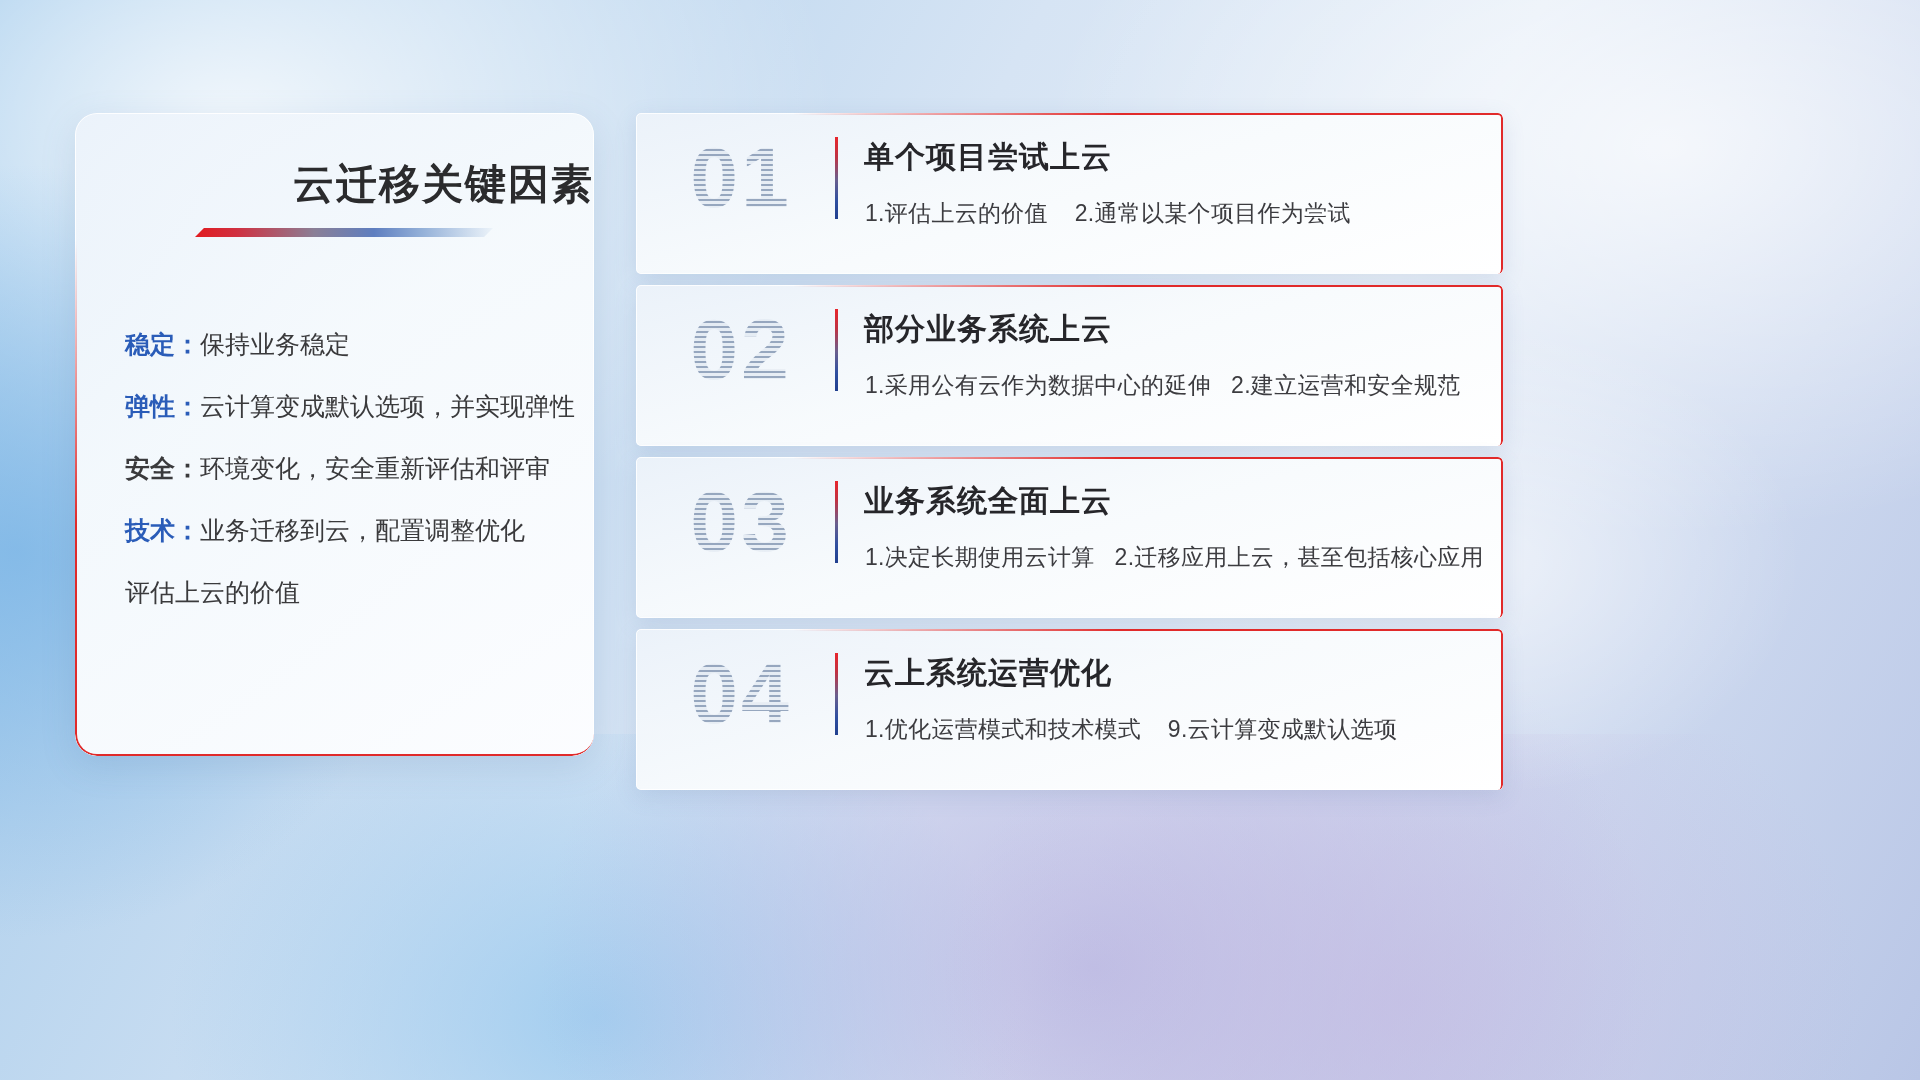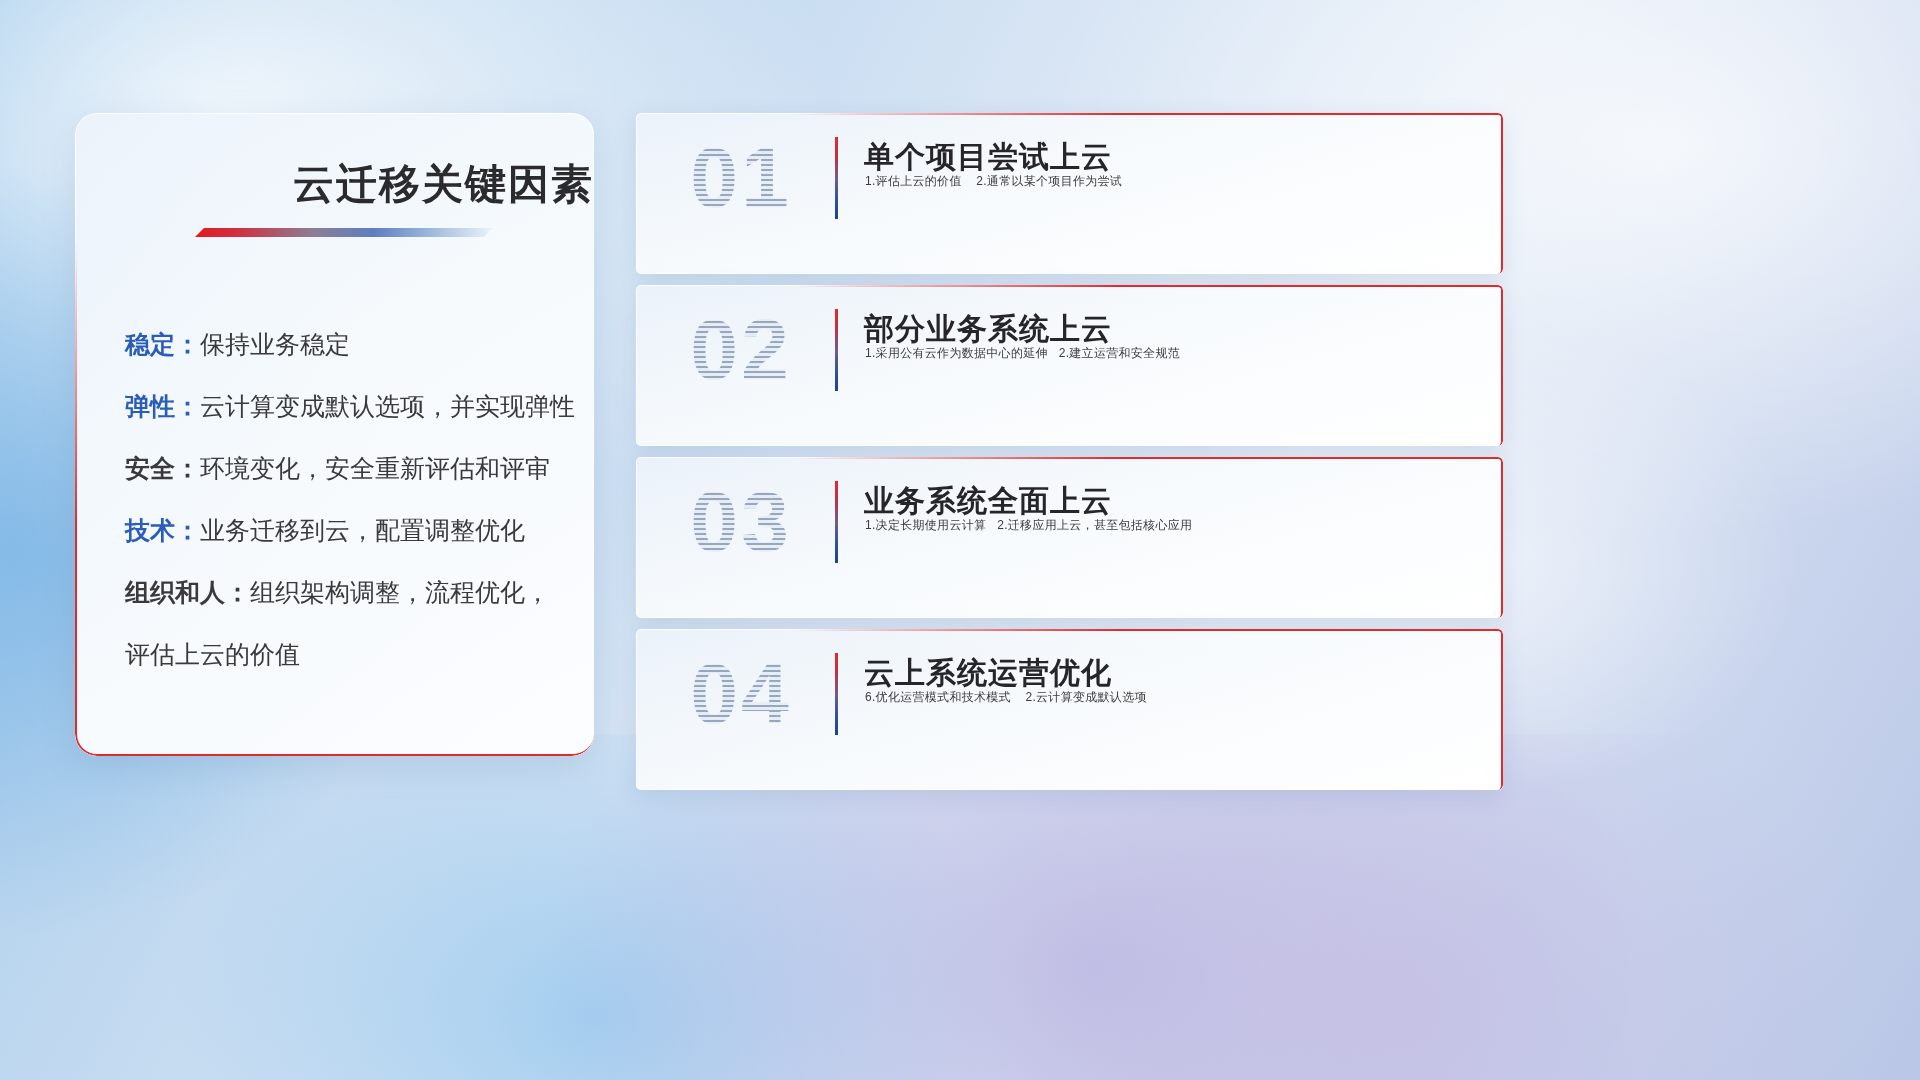--- a/index.html
+++ b/index.html
@@ -141,22 +141,22 @@
   .step-divider{
     position:absolute; left:199px; top:24px; width:3px; height:82px;
     background:linear-gradient(180deg,#e8262c 0%, #c03243 24%, #6a5f8e 52%, #2f4fa0 78%, #203f8f 100%);
   }
   .step-title{
     position:absolute; left:228px; top:24px;
     font-size:30px; font-weight:bold; letter-spacing:1px;
     color:#26262a;
   }
   .step-desc{
-    position:absolute; left:229px; top:60px;
-    font-size:12px; color:#3c3c40; letter-spacing:.3px;
+    position:absolute; left:229px; top:85px;
+    font-size:23px; color:#3c3c40; letter-spacing:.3px;
     white-space:pre;
     text-align:right;
   }
 </style>
 </head>
 <body>
 
 <div id="bg">
   <div class="bg-base"></div>
   <div class="bg-glow3"></div>
@@ -169,21 +169,20 @@
 </div>
 
 <section id="left-card">
   <h1 id="card-title">云迁移关键因素</h1>
   <div id="title-rule"></div>
   <div id="factor-list">
       <div class="factor-row"><span class="factor-label blue">稳定：</span><span class="factor-text">保持业务稳定</span></div>
       <div class="factor-row"><span class="factor-label blue">弹性：</span><span class="factor-text">云计算变成默认选项，并实现弹性</span></div>
       <div class="factor-row"><span class="factor-label dark">安全：</span><span class="factor-text">环境变化，安全重新评估和评审</span></div>
       <div class="factor-row"><span class="factor-label blue">技术：</span><span class="factor-text">业务迁移到云，配置调整优化</span></div>
-      <div class="factor-row"><span class="factor-label dark">组织和人：</span><span class="factor-text">组织架构调整，流程优化，</span></div>
       <div class="factor-cont">评估上云的价值</div>
     </div>
 </section>
 
 <section id="steps">
     <article class="step-card" style="top: 0px;">
       <div class="step-num-shadow">01</div>
       <div class="step-num">01</div>
       <div class="step-divider"></div>
       <h2 class="step-title">单个项目尝试上云</h2>
@@ -201,15 +200,15 @@
       <div class="step-num">03</div>
       <div class="step-divider"></div>
       <h2 class="step-title">业务系统全面上云</h2>
       <p class="step-desc">1.决定长期使用云计算   2.迁移应用上云，甚至包括核心应用</p>
     </article>
     <article class="step-card" style="top: 516px;">
       <div class="step-num-shadow">04</div>
       <div class="step-num">04</div>
       <div class="step-divider"></div>
       <h2 class="step-title">云上系统运营优化</h2>
-      <p class="step-desc">6.优化运营模式和技术模式    2.云计算变成默认选项</p>
+      <p class="step-desc">1.优化运营模式和技术模式    9.云计算变成默认选项</p>
     </article>
   </section>
 
 </body></html>

